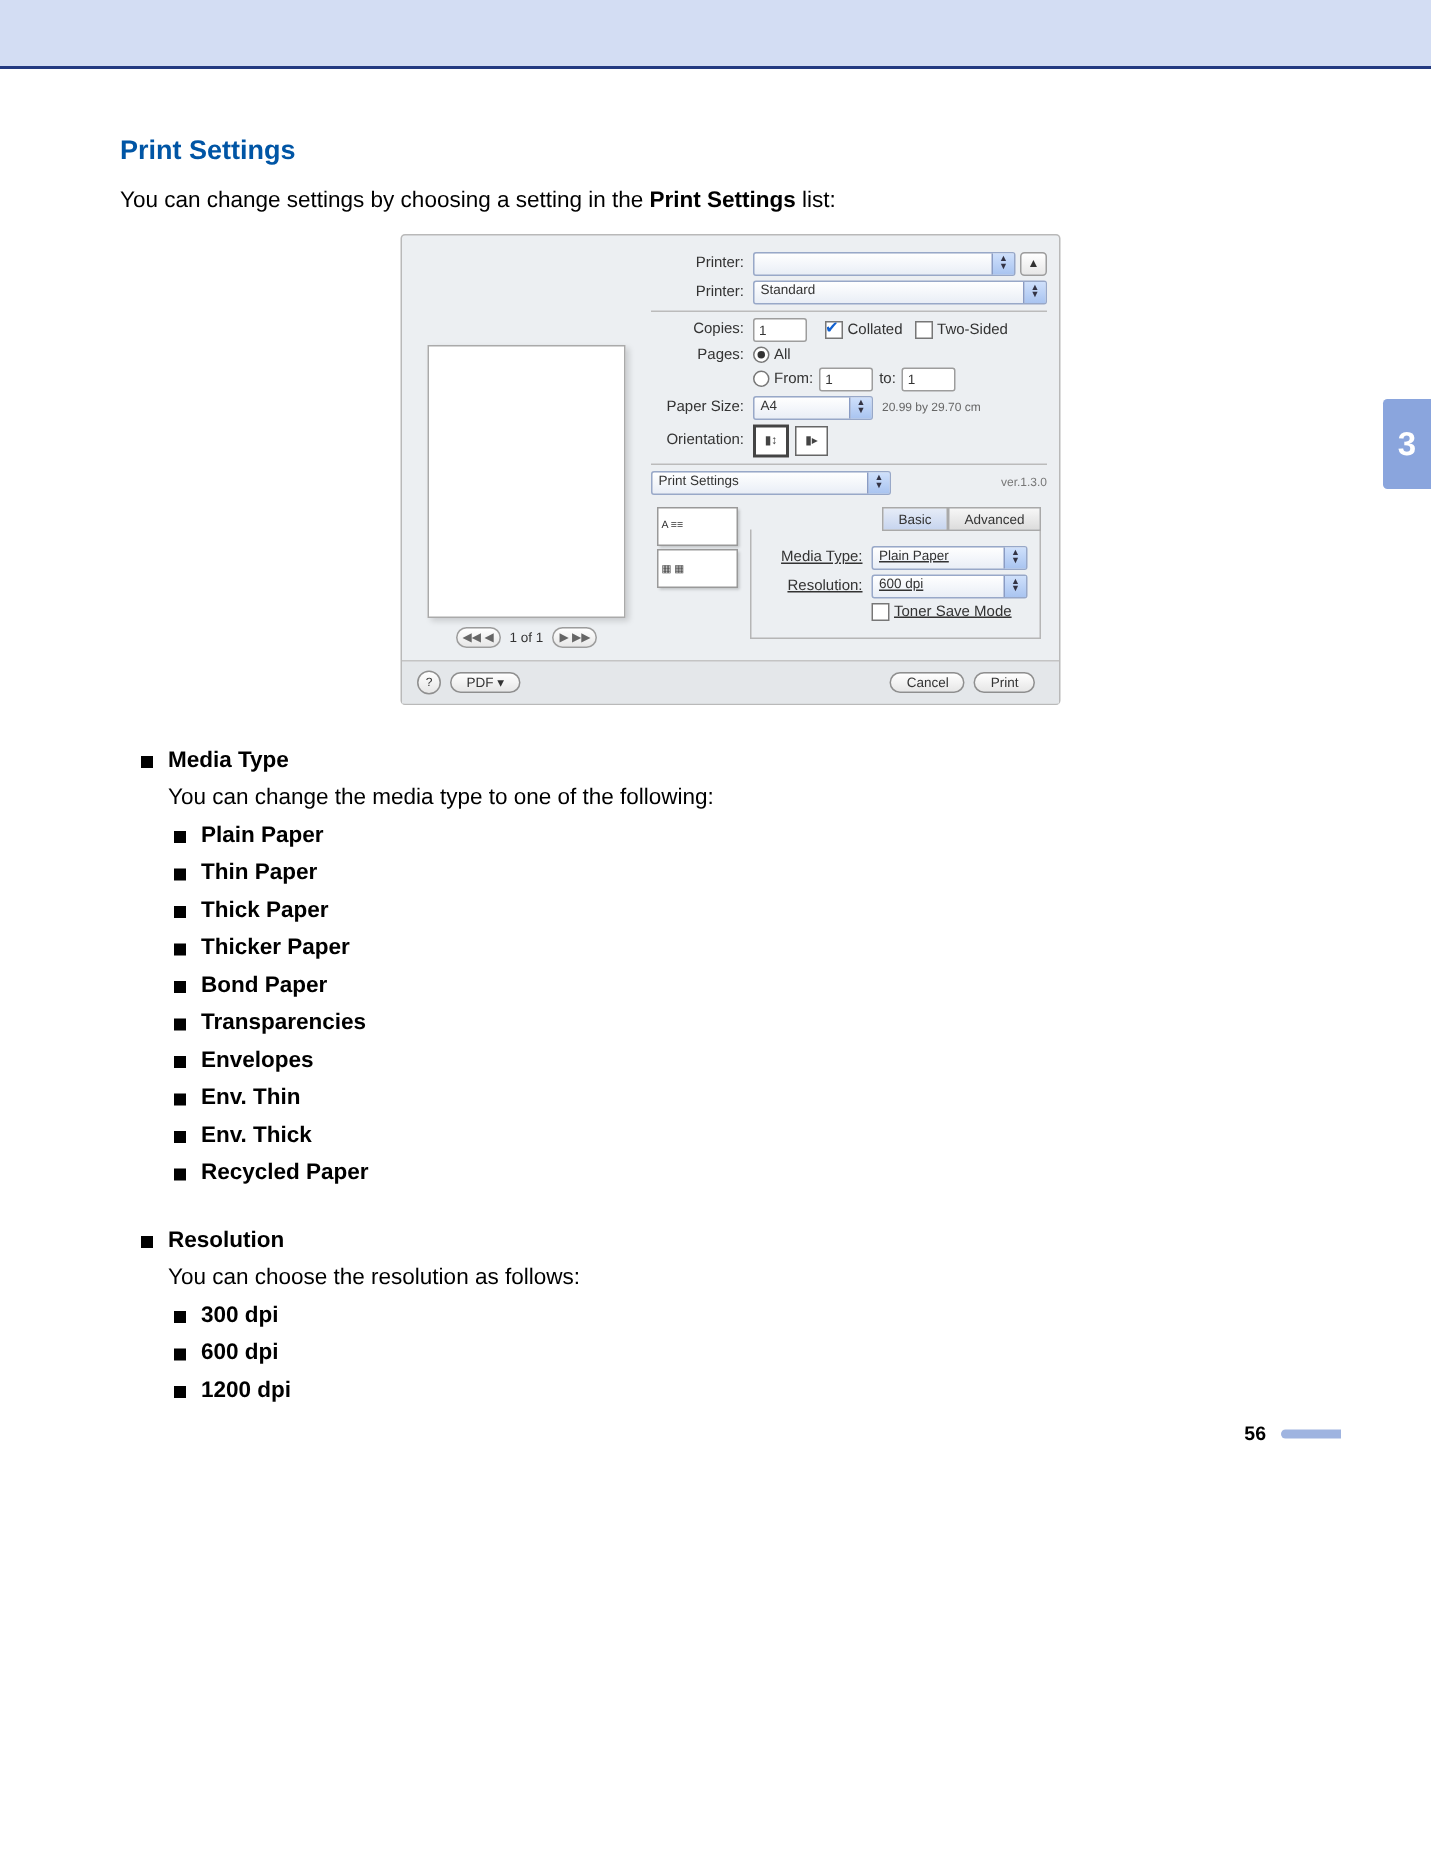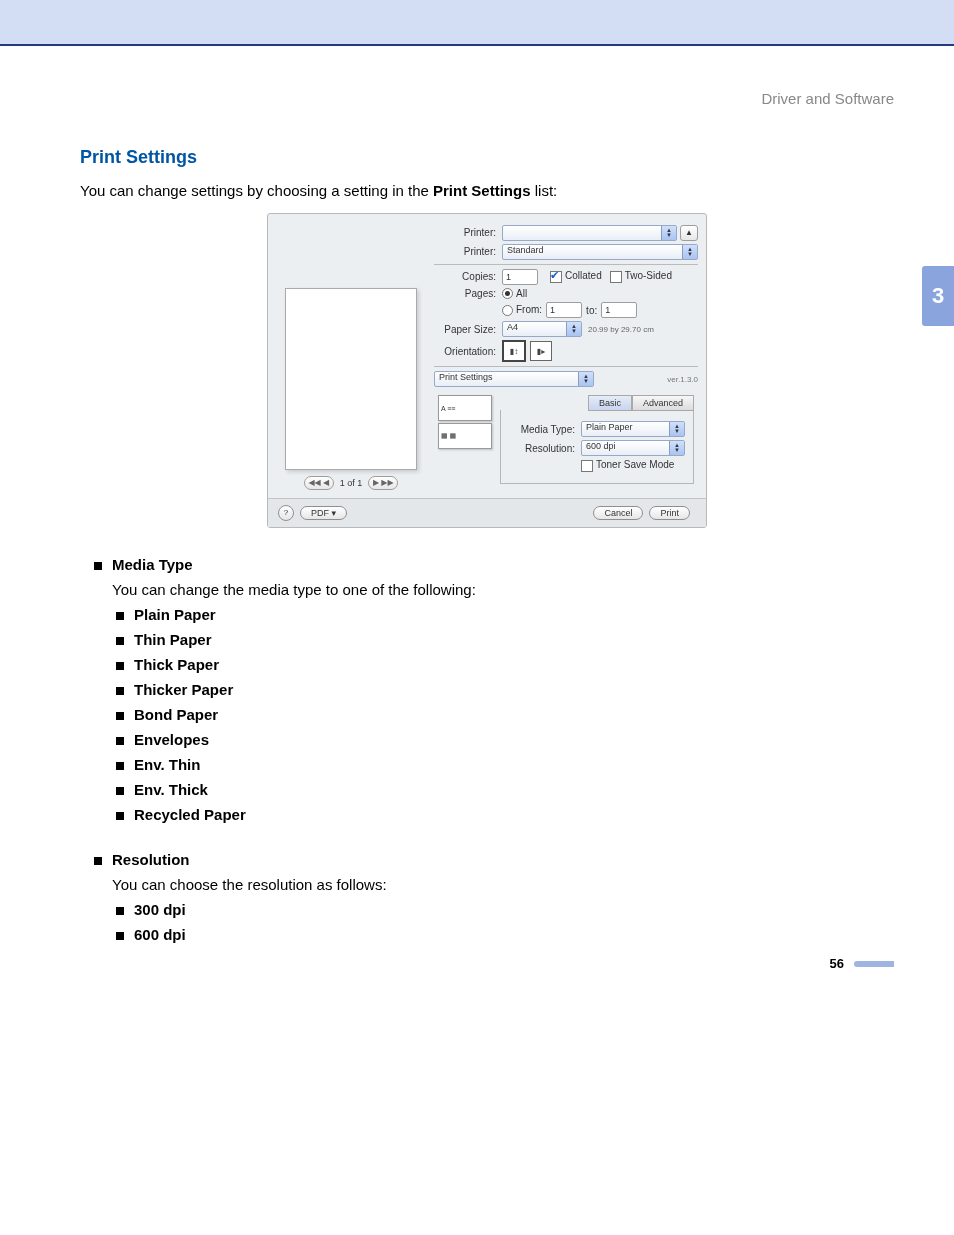--- a/index.html
+++ b/index.html
@@ -272,20 +272,21 @@
   .tab.sel {
     background: linear-gradient(#e6ecf7,#c7d5ef);
     position: relative;
     z-index: 2;
   }
   .tab-content {
     border: 1px solid #b6b6b6;
     border-top: none;
     padding: 8px;
     margin-top: -1px;
+    text-decoration: underline;
   }
   .foot {
     display: flex;
     align-items: center;
     padding: 6px 10px;
     border-top: 1px solid #c4c4c4;
     background: #e4e7ea;
   }
   .pill-btn {
     border: 1px solid #8f8f8f;
@@ -303,21 +304,20 @@
   }
   .foot .spacer { flex: 1; }
 </style>
 </head>
 <body>
 
 <div class="top-bar"></div>
 
 <div class="page">
 
-  <div class="header-breadcrumb">Driver and Software</div>
 
   <div class="side-tab">3</div>
 
   <h2 class="section-title">Print Settings</h2>
 
   <p class="intro">
     <span>You can change settings by choosing a setting in the </span><b>Print Settings</b><span> list:</span>
   </p>
 
   <div class="dialog-wrap">
@@ -434,32 +434,34 @@
     <ul class="square-list">
       <li><span class="item-title">Media Type</span></li>
     </ul>
     <div class="section-desc">You can change the media type to one of the following:</div>
     <ul class="inner-list" id="media-list">
         <li>Plain Paper</li>
         <li>Thin Paper</li>
         <li>Thick Paper</li>
         <li>Thicker Paper</li>
         <li>Bond Paper</li>
+        <li>Transparencies</li>
         <li>Envelopes</li>
         <li>Env. Thin</li>
         <li>Env. Thick</li>
         <li>Recycled Paper</li>
       </ul>
   </div>
 
   <div class="section-block">
     <ul class="square-list">
       <li><span class="item-title">Resolution</span></li>
     </ul>
     <div class="section-desc">You can choose the resolution as follows:</div>
     <ul class="inner-list" id="resolution-list">
         <li>300 dpi</li>
         <li>600 dpi</li>
+        <li>1200 dpi</li>
       </ul>
   </div>
 
   <div class="page-number">56</div>
 </div>
 
 </body></html>

